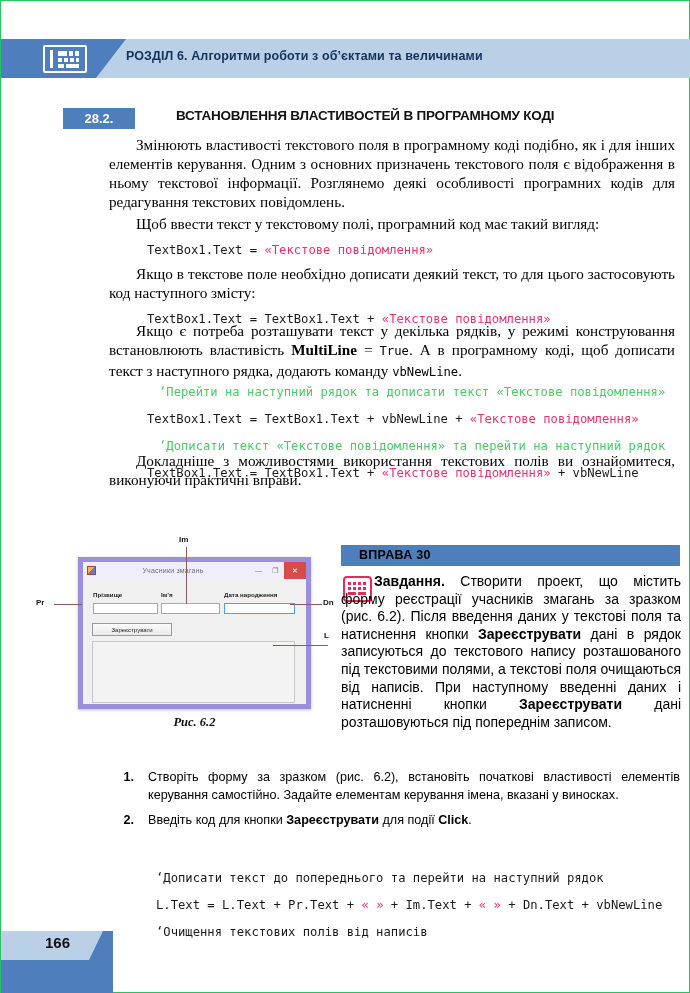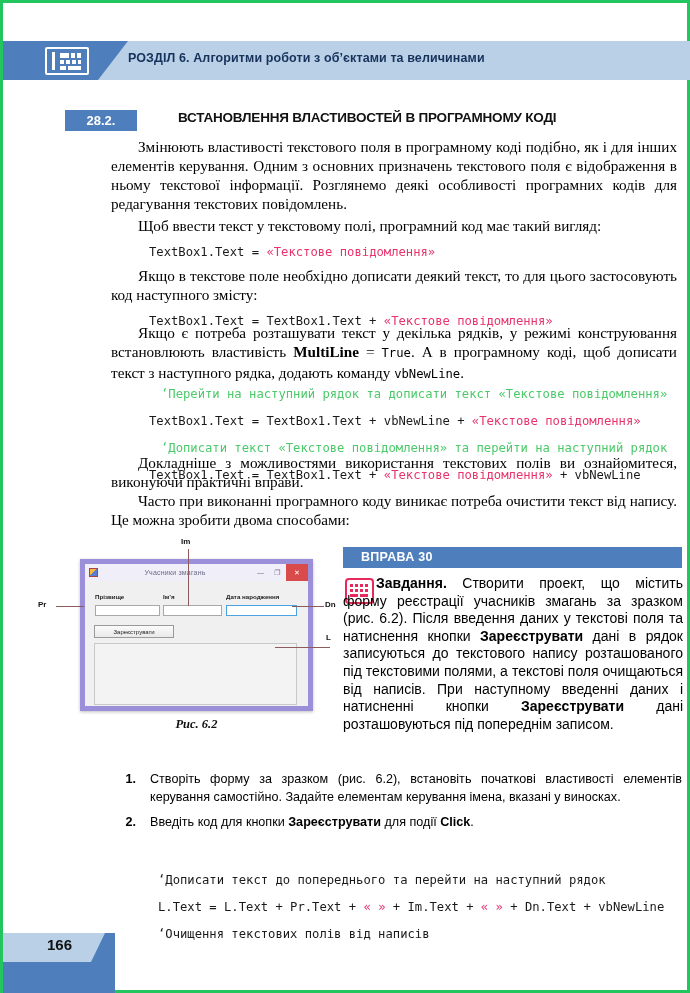--- a/index.html
+++ b/index.html
@@ -11,21 +11,21 @@
     position: relative;
     font-family: "Liberation Serif", "DejaVu Serif", serif;
     color: #000;
     overflow: hidden;
   }
 
   
   .page {
     position: absolute; inset: 0;
     background: #fff;
-    border: 3px solid #22c55e;
+    border: 1px solid #22c55e;
     box-sizing: border-box;
   }
 
   
   .header-band {
     position: absolute;
     left: 0; top: 38px;
     width: 690px; height: 39px;
   }
   .header-band .bar-dark {
@@ -227,21 +227,21 @@
     position: absolute;
     left: 340px; top: 544px;
     width: 339px; height: 21px;
     background: #4f7ebc;
   }
   .ex-head span {
     position: absolute; left: 18px; top: 3px;
     font-family: "Liberation Sans", sans-serif;
     font-weight: bold;
     font-size: 12.5px;
-    color: #ffffff;
+    color: #000000;
     letter-spacing: .3px;
   }
   .ex-icon {
     position: absolute;
     left: 342px; top: 575px;
     width: 29px; height: 26px;
     border: 2px solid #e8295c;
     border-radius: 4px;
     box-sizing: border-box;
     background: #fff;
@@ -365,21 +365,20 @@
     <div class="code ind"><span>TextBox1.Text = TextBox1.Text + vbNewLine + </span><span class="str">«Текстове повідомлення»</span></div>
     <div class="code ind2 cmt">‘Дописати текст «Текстове повідомлення» та перейти на наступний рядок</div>
     <div class="code ind"><span>TextBox1.Text = TextBox1.Text + </span><span class="str">«Текстове повідомлення»</span><span> + vbNewLine</span></div>
   </div>
 
   <div class="col" style="top:450px;">
     <p class="para">Докладніше з можливостями використання текстових полів ви ознайомитеся, виконуючи практичні вправи.</p>
   </div>
 
   <div class="col" style="top:488px;">
-    <p class="para">Часто при виконанні програмного коду виникає потреба очистити текст від напису. Це можна зробити двома способами:</p>
   </div>
 
   <div class="figure">
     <div class="winform">
       <div class="wf-title">
         <span class="wf-appicon"></span>
         <span class="wf-caption">Учасники змагань</span>
         <span class="wf-btns">
           <span class="wf-btn">—</span>
           <span class="wf-btn">❐</span>

